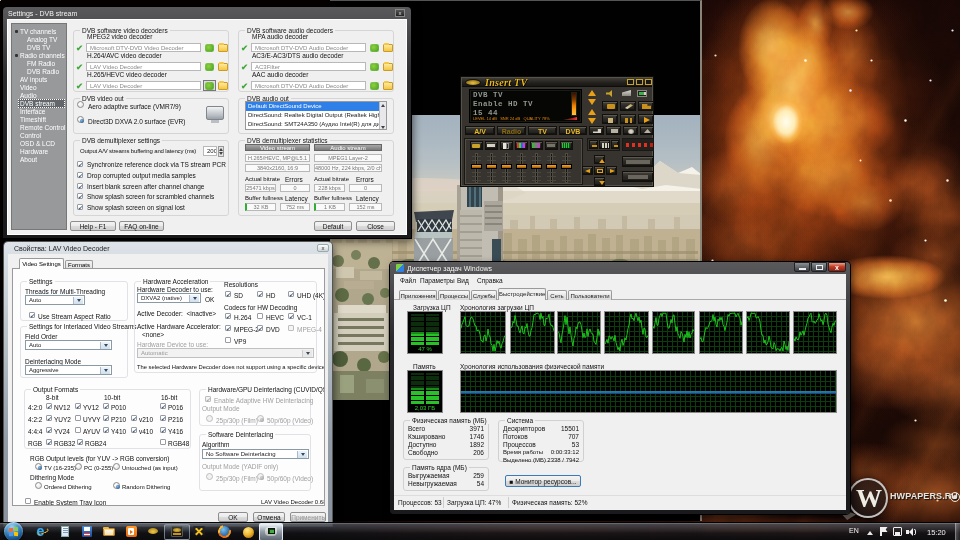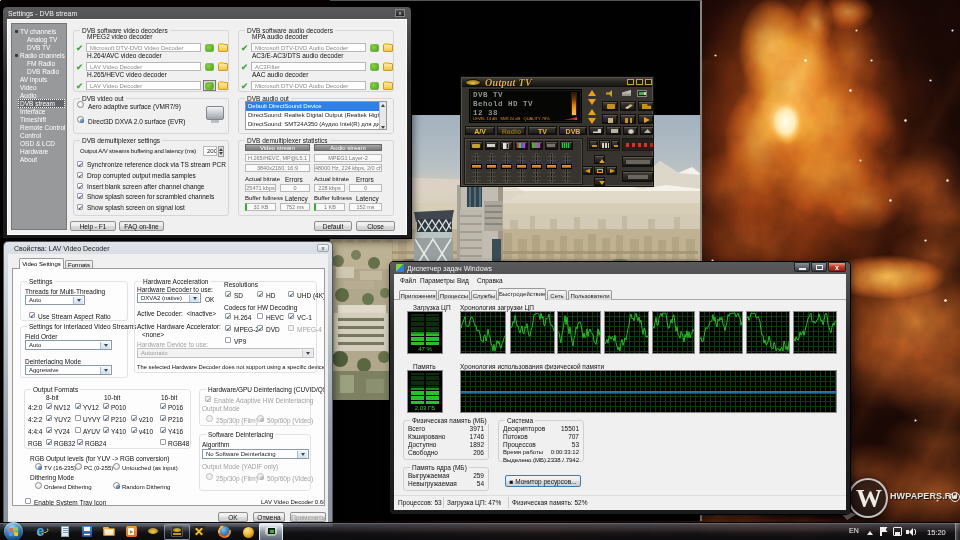--- a/index.html
+++ b/index.html
@@ -416,29 +416,29 @@
       <div class="btn" style="left:62px;top:201px;width:46px;height:10px;line-height:10px;">Help - F1</div>
       <div class="btn" style="left:111px;top:201px;width:45px;height:10px;line-height:10px;">FAQ on-line</div>
       <div class="btn" style="left:306px;top:201px;width:38px;height:10px;line-height:10px;">Default</div>
       <div class="btn" style="left:348px;top:201px;width:39px;height:10px;line-height:10px;">Close</div>
     </div>
   </div>
   <div id="winbehold" style="position:absolute;left:460px;top:76px;width:194px;height:111px;background:#37342f;border:1px solid #0e0d0b;box-shadow:inset 0 0 0 1px #55524a;">
 
     <div class="abs" style="left:1px;top:1px;right:1px;height:9px;background:linear-gradient(180deg,#3f3c36,#23211d 60%,#191713);border-bottom:1px solid #0e0d0b;"></div>
     <div class="abs" style="left:4px;top:2px;width:16px;height:7px;background:radial-gradient(ellipse at 50% 60%,#e8c24a,#8a6a10 80%);border-radius:50%;border:1px solid #151310;"></div>
-    <div class="abs" style="left:24px;top:0px;font-family:'Liberation Serif',serif;font-style:italic;font-weight:bold;font-size:10px;line-height:11px;color:#e8b821;letter-spacing:0.3px;text-shadow:0.5px 0.5px 0 #000,-0.5px -0.5px 0 #000;">Output TV</div>
+    <div class="abs" style="left:24px;top:0px;font-family:'Liberation Serif',serif;font-style:italic;font-weight:bold;font-size:10px;line-height:11px;color:#e8b821;letter-spacing:0.3px;text-shadow:0.5px 0.5px 0 #000,-0.5px -0.5px 0 #000;">Insert TV</div>
     <div class="bh-tb" style="left:166px;"></div>
       <div class="bh-tb" style="left:175px;"></div>
       <div class="bh-tb" style="left:184px;"></div>
 
     <div class="abs" style="left:8px;top:12px;width:113px;height:34px;background:#060604;border:1px solid #000;box-shadow:inset 0 0 0 1px #1a1a14;">
       <div class="lcdt" style="left:3px;top:1px;">DVB TV</div>
-      <div class="lcdt" style="left:3px;top:10px;">Behold HD TV</div>
-      <div class="lcdt" style="left:3px;top:19px;">12 38</div>
+      <div class="lcdt" style="left:3px;top:10px;">Enable HD TV</div>
+      <div class="lcdt" style="left:3px;top:19px;">15 44</div>
       <div class="abs" style="right:4px;top:2px;width:6px;height:24px;background:linear-gradient(180deg,#3a1000,#7a3a00 30%,#e87c00 55%,#ffa018 75%,#ffc040 100%);border:1px solid #221;"></div>
       <div class="abs" style="left:3px;bottom:1px;font-size:4px;color:#e88a10;white-space:nowrap;">LEVEL 14 dB&nbsp;&nbsp;&nbsp;SNR 24 dB&nbsp;&nbsp;&nbsp;QUALITY 78%</div>
       <div class="abs" style="right:4px;bottom:2px;width:14px;height:3px;background:linear-gradient(90deg,#331,#a22 70%,#f33);clip-path:polygon(0 100%,100% 0,100% 100%);"></div>
     </div>
 
     <div class="gold-tri up" style="left:127px;top:13px;"></div>
     <div class="gold-tri dn" style="left:127px;top:22px;"></div>
     <div class="gold-tri up" style="left:127px;top:32px;"></div>
     <div class="gold-tri dn" style="left:127px;top:41px;"></div>
 

